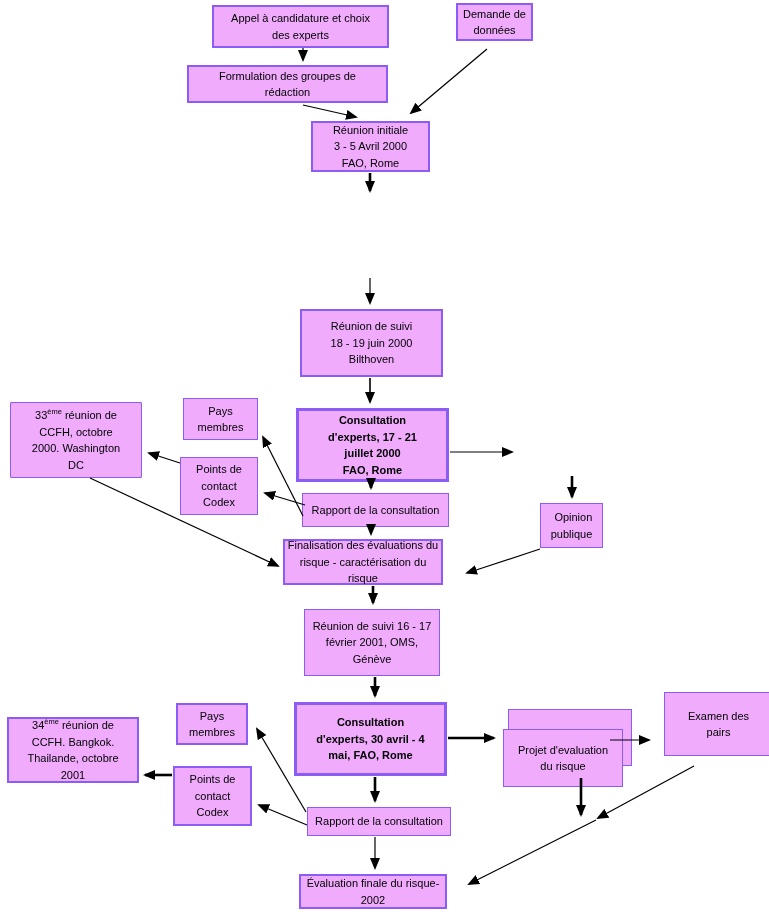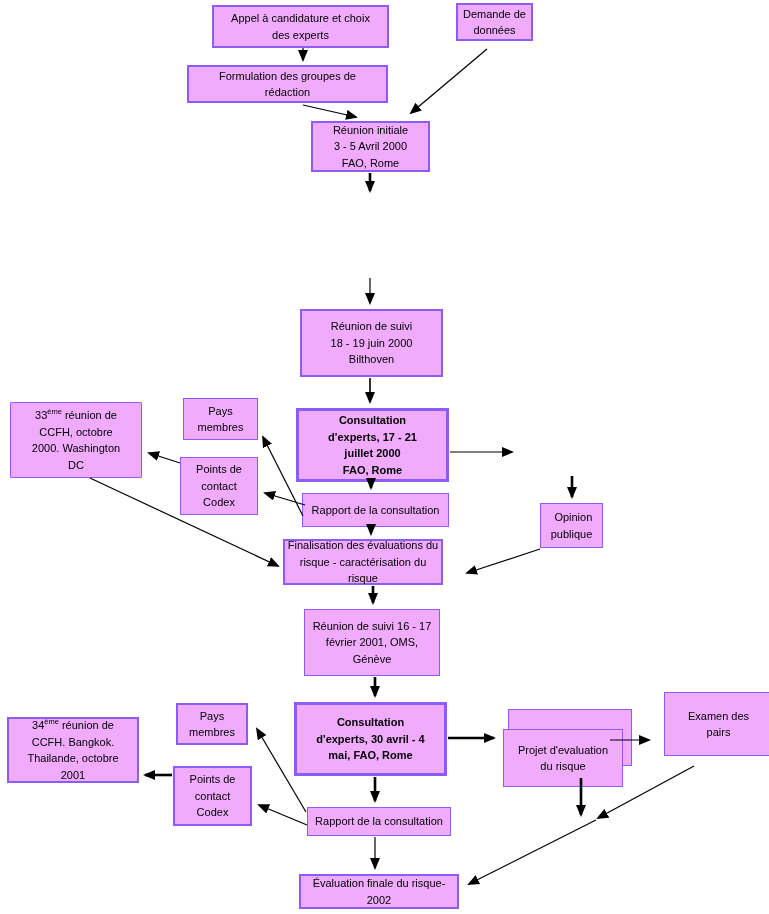--- a/index.html
+++ b/index.html
@@ -48,21 +48,21 @@
   #n-finalisation    { left:283px; top:539px; width:160px; height:46px; }
   #n-suivi2          { left:304px; top:609px; width:136px; height:67px; }
   #n-pays2           { left:176px; top:703px; width:72px;  height:42px; }
   #n-contact2        { left:173px; top:766px; width:79px;  height:60px; }
   #n-ccfh34          { left:7px;   top:717px; width:132px; height:66px; }
   #n-consult2        { left:294px; top:702px; width:153px; height:74px; }
   #n-projet-back     { left:508px; top:709px; width:124px; height:57px; }
   #n-projet          { left:503px; top:729px; width:120px; height:58px; }
   #n-examen          { left:655px; top:692px; width:109px; height:64px;margin-left:9px; }
   #n-rapport2        { left:307px; top:807px; width:144px; height:29px; }
-  #n-eval-finale     { left:299px; top:874px; width:160px; height:35px; }
+  #n-eval-finale     { left:299px; top:874px; width:148px; height:35px; }
 
   #arrows {
     position: absolute;
     left: 0; top: 0;
     width: 769px; height: 914px;
     pointer-events: none;
     z-index: 5;
   }
   #arrows line { stroke: #000; }
   .thin  { stroke-width: 1.2; }

